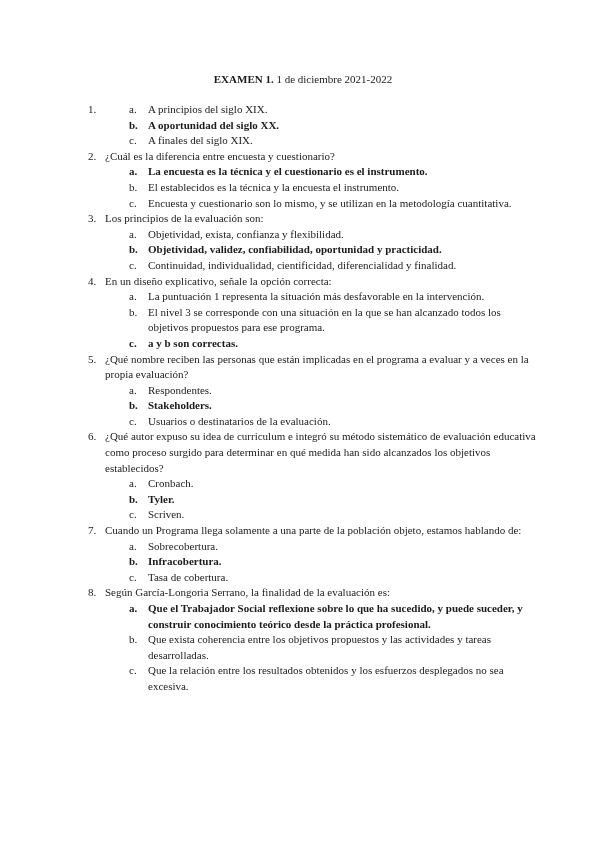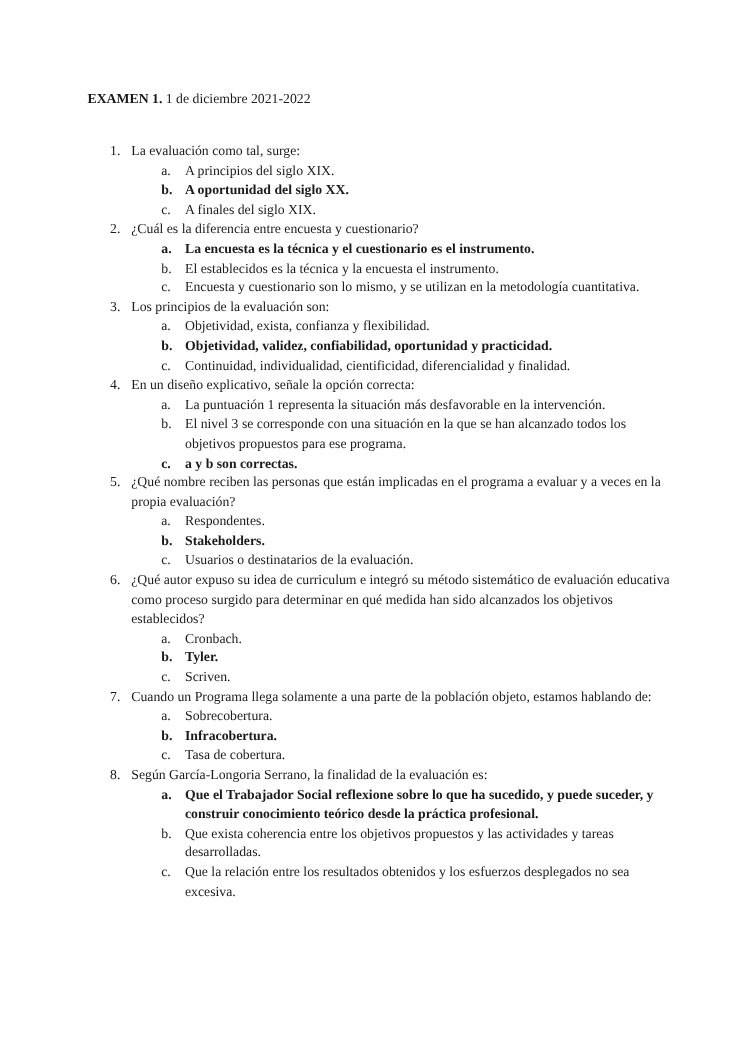--- a/index.html
+++ b/index.html
@@ -14,21 +14,22 @@
     height: 848px;
     background: #ffffff;
     font-family: "Liberation Serif", serif;
     color: #1b1b1b;
     padding: 72px 64px 0 70px;
     overflow: hidden;
   }
   .header {
     font-size: 11px;
     line-height: 15px;
-    margin-bottom: 27px;
+    margin-bottom: 15px;
+    text-align: center;
   }
   .header .title-bold {
     font-weight: bold;
   }
   .questions {
     font-size: 11px;
     line-height: 15.6px;
     margin-left: 18px;
   }
   .q {
@@ -62,21 +63,20 @@
 <body>
 
 <div class="page">
   <div class="header">
     <span class="title-bold">EXAMEN 1.</span><span> 1 de diciembre 2021-2022</span>
   </div>
   <div class="questions">
       <div class="q">
         <span class="num">1.</span>
         <div class="body">
-          <div class="q-text">La evaluación como tal, surge:</div>
           <div class="opt">
             <span class="letter">a.</span>
             <div class="opt-text">A principios del siglo XIX.</div>
           </div>
           <div class="opt bold">
             <span class="letter">b.</span>
             <div class="opt-text">A oportunidad del siglo XX.</div>
           </div>
           <div class="opt">
             <span class="letter">c.</span>

